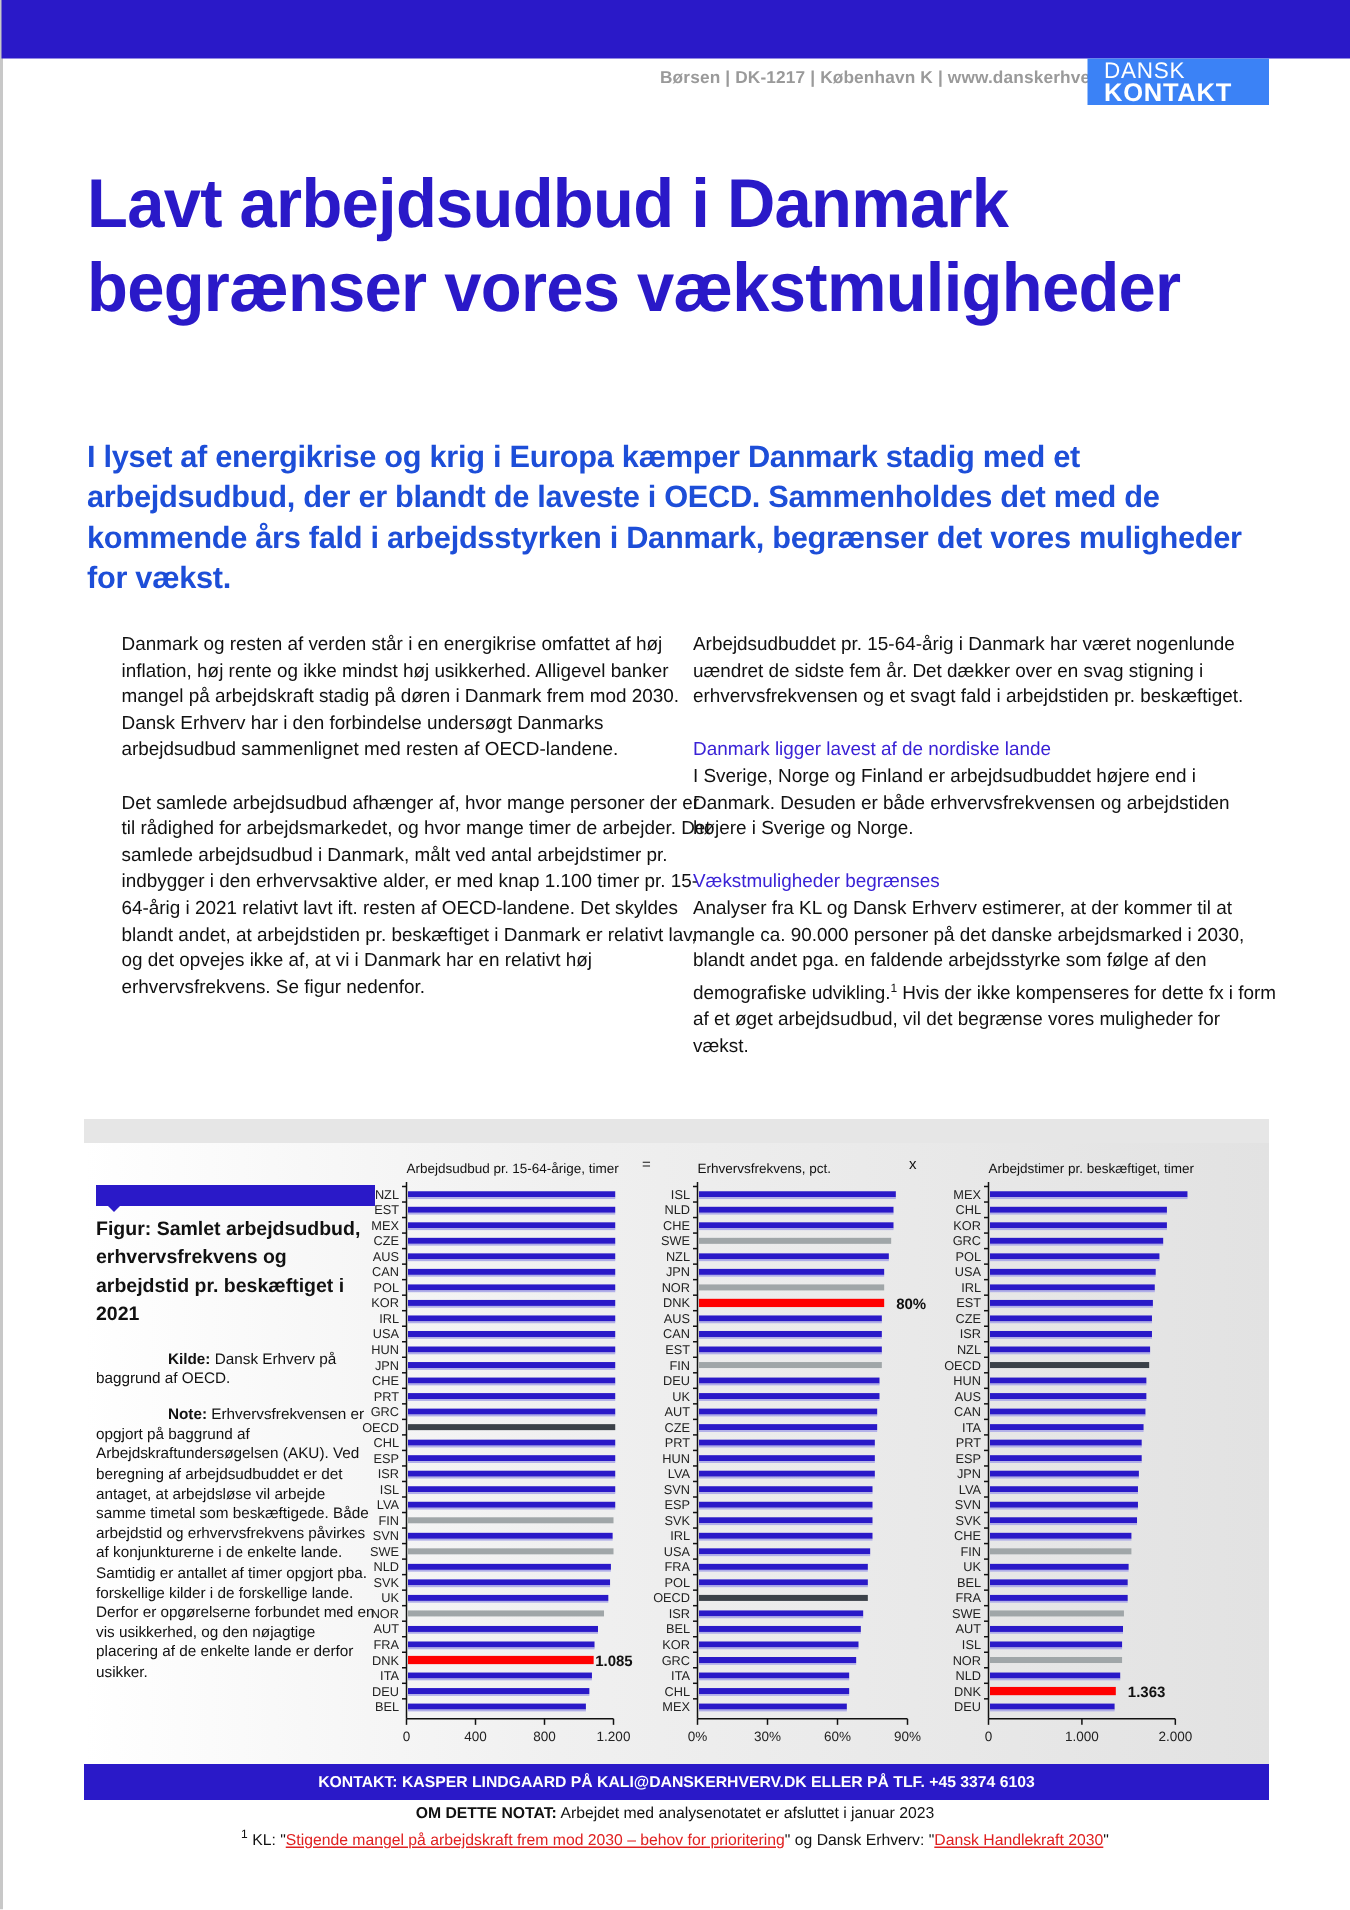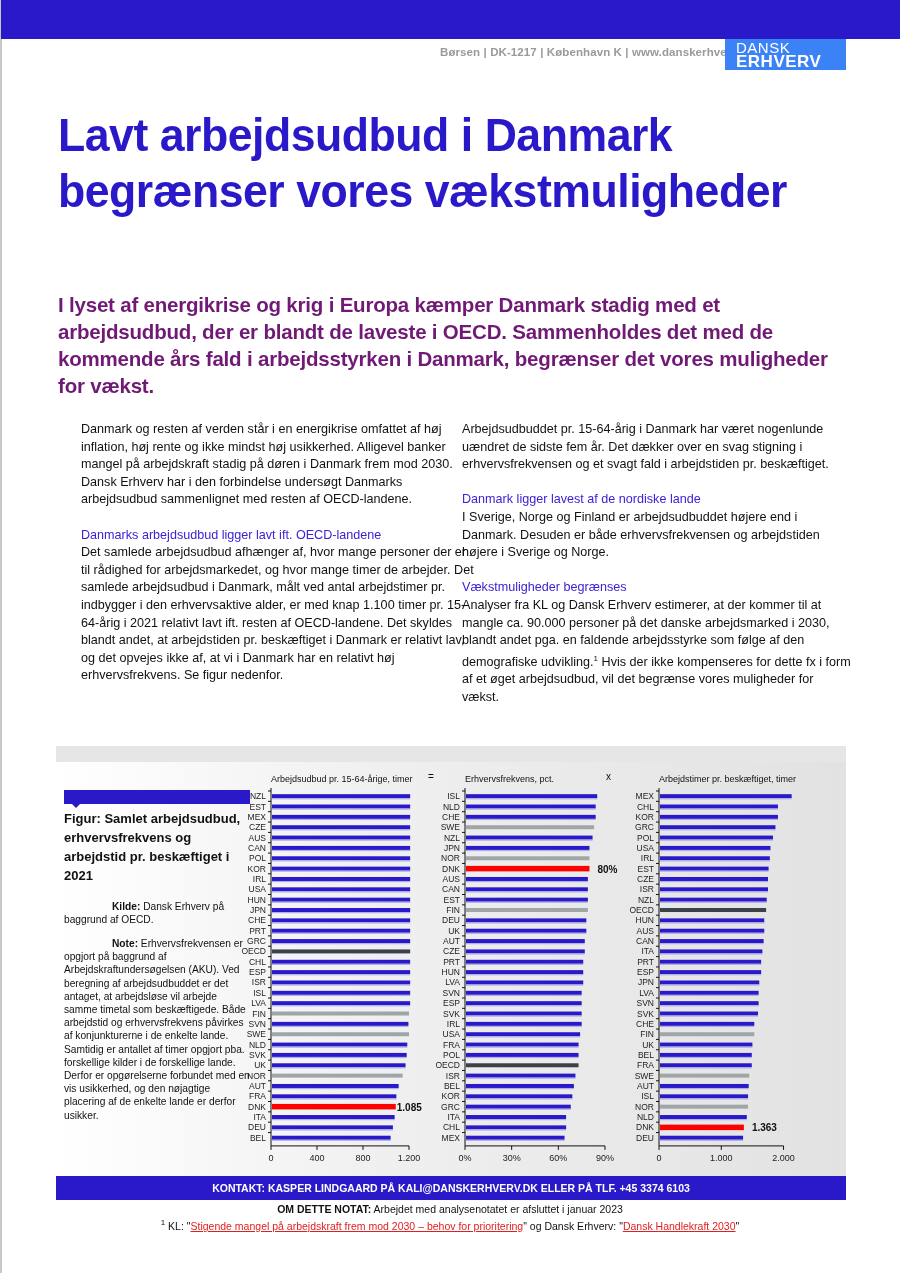--- a/index.html
+++ b/index.html
@@ -5,21 +5,21 @@
   * { box-sizing: border-box; margin: 0; padding: 0; }
   html, body { width: 900px; height: 1273px; background: #ffffff; overflow: hidden; }
   body { font-family: "Liberation Sans", sans-serif; color: #111; position: relative; }
   .left-rule { position: absolute; left: 0; top: 0; width: 2px; height: 1273px; background: #c8c8c8; }
   .topbar { position: absolute; left: 1px; top: 0; width: 899px; height: 39px; background: #2a19c8; }
   .header-line { position: absolute; top: 46px; left: 440px; font-size: 11.5px; font-weight: bold; color: #9a9a9a; letter-spacing: 0.1px; }
   .logo { position: absolute; left: 725px; top: 39px; width: 121px; height: 31px; background: #3b82f6; color: #fff; padding: 0 0 0 11px; line-height: 1; }
   .logo .l1 { font-size: 15px; font-weight: normal; display: block; margin-top: 1px; letter-spacing: 0.5px; }
   .logo .l2 { font-size: 17px; font-weight: bold; display: block; margin-top: -2px; letter-spacing: 0.5px; }
   .title { position: absolute; left: 58px; top: 107px; width: 760px; font-size: 46px; line-height: 56px; font-weight: bold; color: #2a19c8; letter-spacing: -0.5px; transform: scaleX(0.97); transform-origin: left; }
-  .lede { position: absolute; left: 58px; top: 291px; width: 790px; font-size: 20.5px; line-height: 27px; font-weight: bold; color: #701a75; letter-spacing: -0.2px; }
+  .lede { position: absolute; left: 58px; top: 291px; width: 790px; font-size: 20.5px; line-height: 27px; font-weight: bold; color: #1d4ed8; letter-spacing: -0.2px; }
   .col { position: absolute; top: 421px; width: 395px; font-size: 12.6px; line-height: 17.6px; color: #111; }
   .col.left { left: 58px; margin-left: 23px; }
   .col.right { left: 462px; width: 390px; }
   .col p { margin-bottom: 17.6px; }
   .col h3 { font-size: 12.6px; font-weight: normal; color: #3a22d6; line-height: 17.6px; }
   .col h3 + p { margin-top: 0; }
   sup { font-size: 8px; vertical-align: 5px; }
   .figure { position: absolute; left: 56px; top: 746px; width: 790px; height: 430px; background: linear-gradient(to right, #ffffff 0%, #f0f0f0 40%, #e2e2e2 100%); }
   .figure .topstrip { position: absolute; left: 0; top: 0; width: 790px; height: 16px; background: #e6e6e6; }
   .fig-tab { position: absolute; left: 8px; top: 44px; width: 186px; height: 14px; background: #2a19c8; }
@@ -39,29 +39,28 @@
   .foot a { color: #e02020; text-decoration: underline; text-align: right; }
 </style>
 </head>
 <body>
 
 <div class="left-rule"></div>
 <div class="topbar"></div>
 <div class="header-line">Børsen | DK-1217 | København K | www.danskerhverv.dk</div>
 <div class="logo">
   <span class="l1">DANSK</span>
-  <span class="l2">ERHVERV</span>
+  <span class="l2">KONTAKT</span>
 </div>
 
 <h1 class="title">Lavt arbejdsudbud i Danmark begrænser vores vækstmuligheder</h1>
 <p class="lede">I lyset af energikrise og krig i Europa kæmper Danmark stadig med et arbejdsudbud, der er blandt de laveste i OECD. Sammenholdes det med de kommende års fald i arbejdsstyrken i Danmark, begrænser det vores muligheder for vækst.</p>
 
 <div class="col left">
   <p>Danmark og resten af verden står i en energikrise omfattet af høj inflation, høj rente og ikke mindst høj usikkerhed. Alligevel banker mangel på arbejdskraft stadig på døren i Danmark frem mod 2030. Dansk Erhverv har i den forbindelse undersøgt Danmarks arbejdsudbud sammenlignet med resten af OECD-landene.</p>
-  <h3>Danmarks arbejdsudbud ligger lavt ift. OECD-landene</h3>
   <p>Det samlede arbejdsudbud afhænger af, hvor mange personer der er til rådighed for arbejdsmarkedet, og hvor mange timer de arbejder. Det samlede arbejdsudbud i Danmark, målt ved antal arbejdstimer pr. indbygger i den erhvervsaktive alder, er med knap 1.100 timer pr. 15-64-årig i 2021 relativt lavt ift. resten af OECD-landene. Det skyldes blandt andet, at arbejdstiden pr. beskæftiget i Danmark er relativt lav, og det opvejes ikke af, at vi i Danmark har en relativt høj erhvervsfrekvens. Se figur nedenfor.</p>
 </div>
 
 <div class="col right">
   <p>Arbejdsudbuddet pr. 15-64-årig i Danmark har været nogenlunde uændret de sidste fem år. Det dækker over en svag stigning i erhvervsfrekvensen og et svagt fald i arbejdstiden pr. beskæftiget.</p>
   <h3>Danmark ligger lavest af de nordiske lande</h3>
   <p>I Sverige, Norge og Finland er arbejdsudbuddet højere end i Danmark. Desuden er både erhvervsfrekvensen og arbejdstiden højere i Sverige og Norge.</p>
   <h3>Vækstmuligheder begrænses</h3>
   <p><span>Analyser fra KL og Dansk Erhverv estimerer, at der kommer til at mangle ca. 90.000 personer på det danske arbejdsmarked i 2030, blandt andet pga. en faldende arbejdsstyrke som følge af den demografiske udvikling.</span><sup>1</sup><span> Hvis der ikke kompenseres for dette fx i form af et øget arbejdsudbud, vil det begrænse vores muligheder for vækst.</span></p>
 </div>

